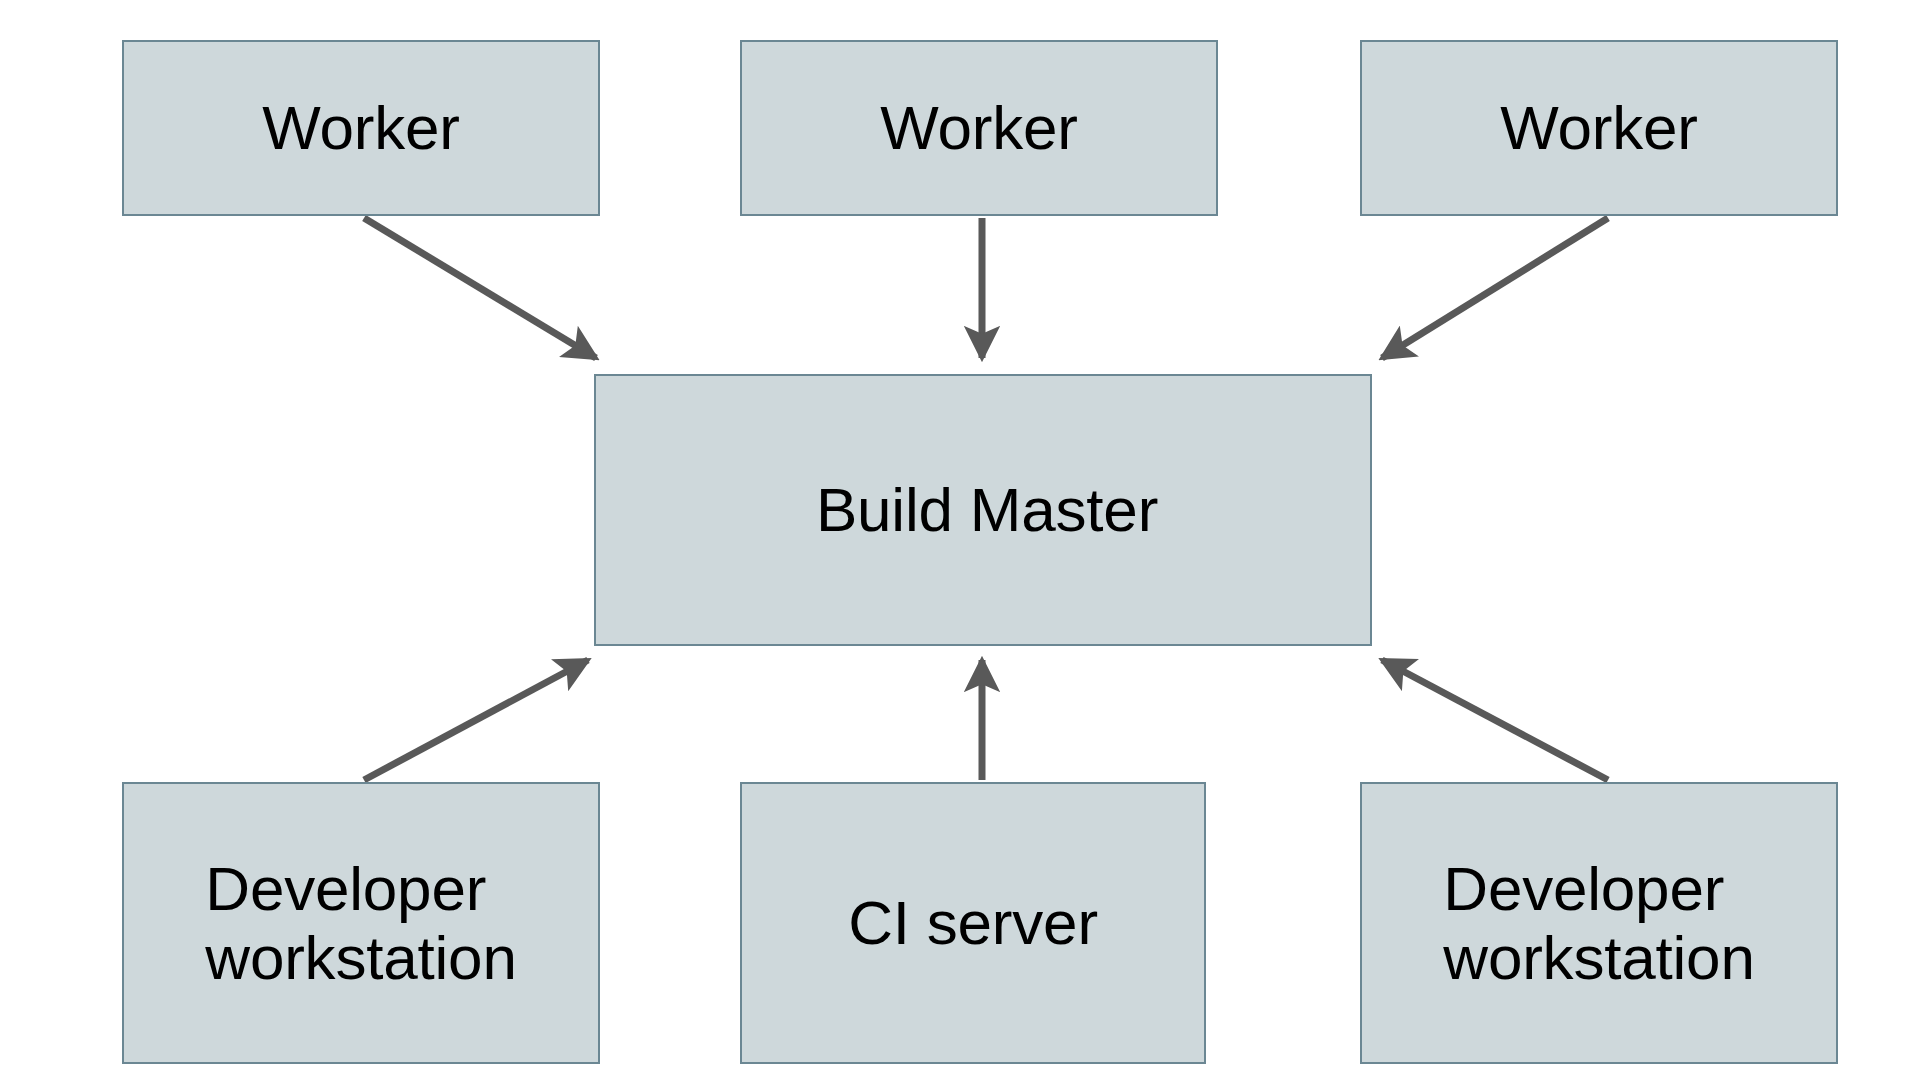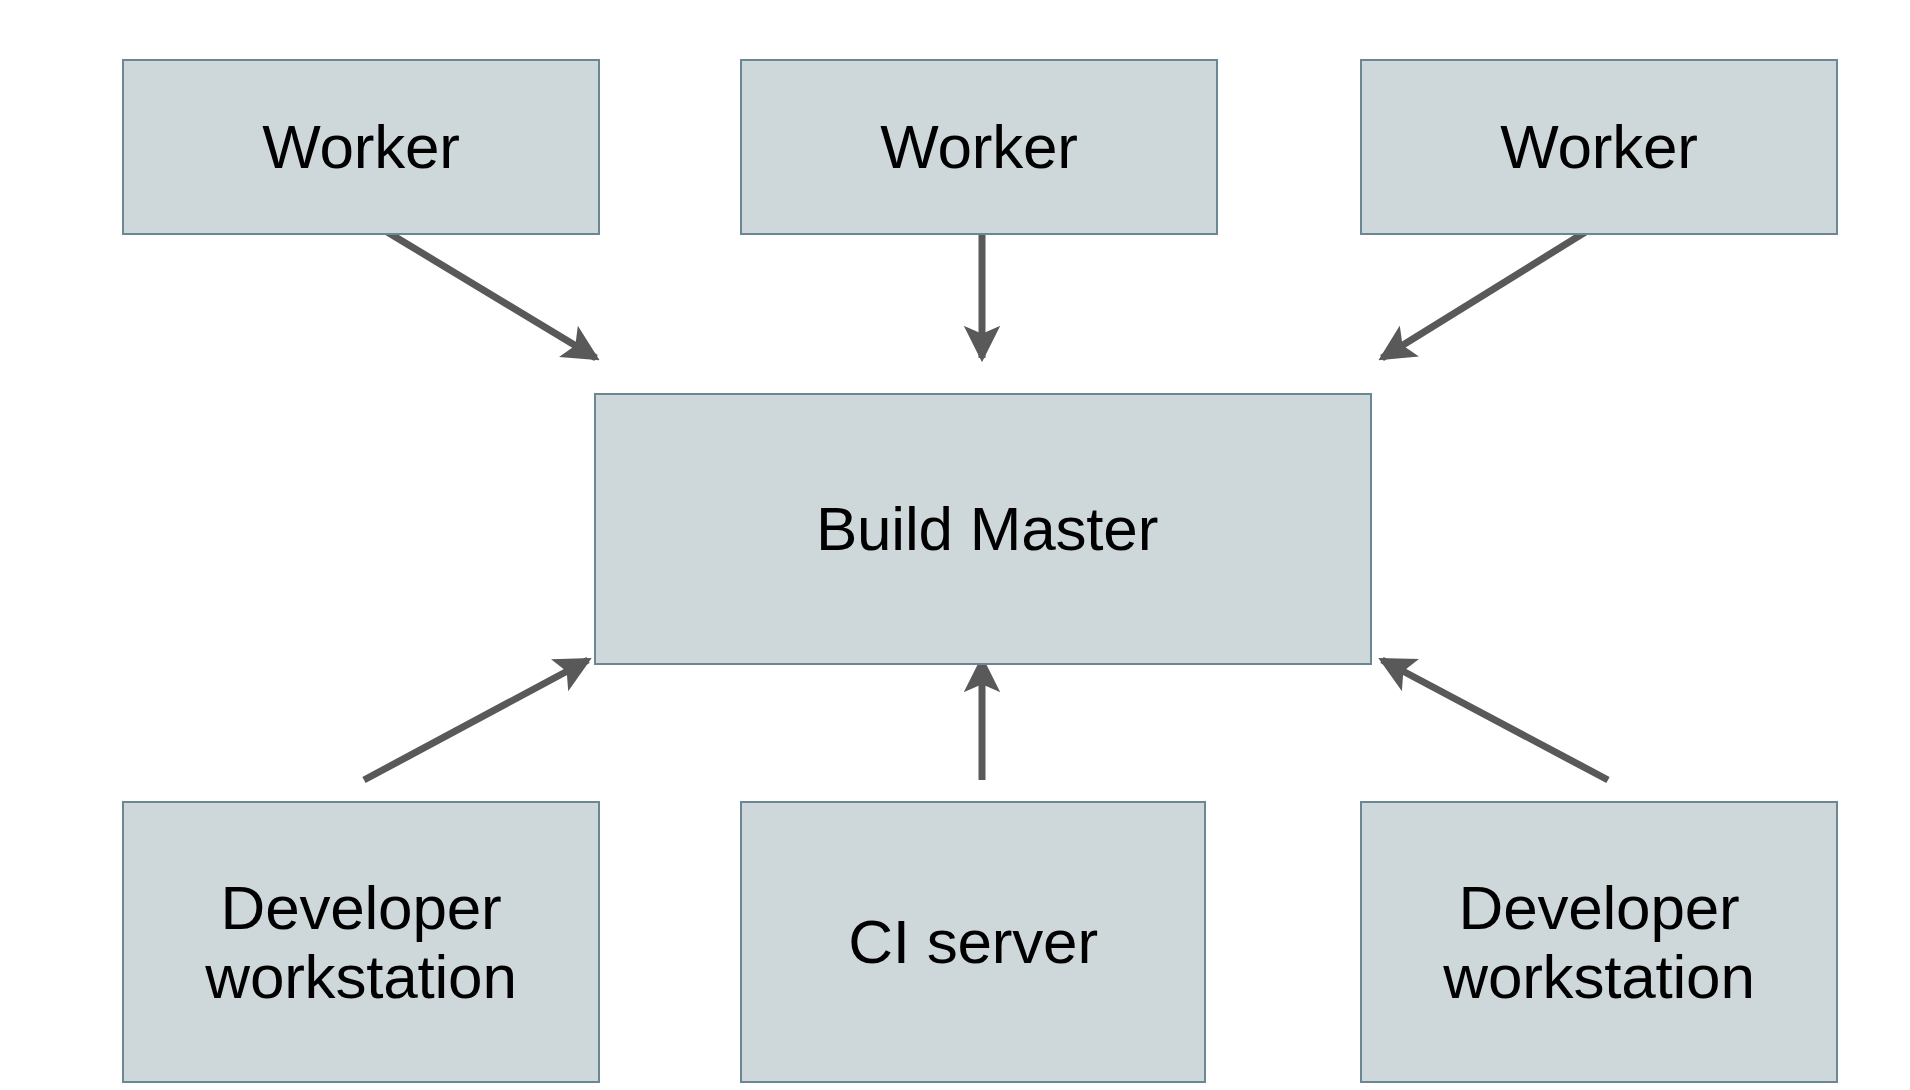--- a/index.html
+++ b/index.html
@@ -27,26 +27,24 @@
     pointer-events: none;
   }
   .node {
     position: absolute;
     box-sizing: border-box;
     background: #ced8db;
     border: 2px solid #6b8793;
     display: flex;
     align-items: center;
     justify-content: center;
-    text-align: center;
     color: #000000;
     line-height: 1.12;
     letter-spacing: -0.2px;
     z-index: 2;
-    margin-top: 19px;
   }
   .node-label {
     display: block;
     white-space: pre-line;
     padding: 0 8px;
   }
 
   
   #node-worker-1 { left: 122px;  top: 40px;  width: 478px; height: 176px; font-size: 62px; }
   #node-worker-2 { left: 740px;  top: 40px;  width: 478px; height: 176px; font-size: 62px; }

